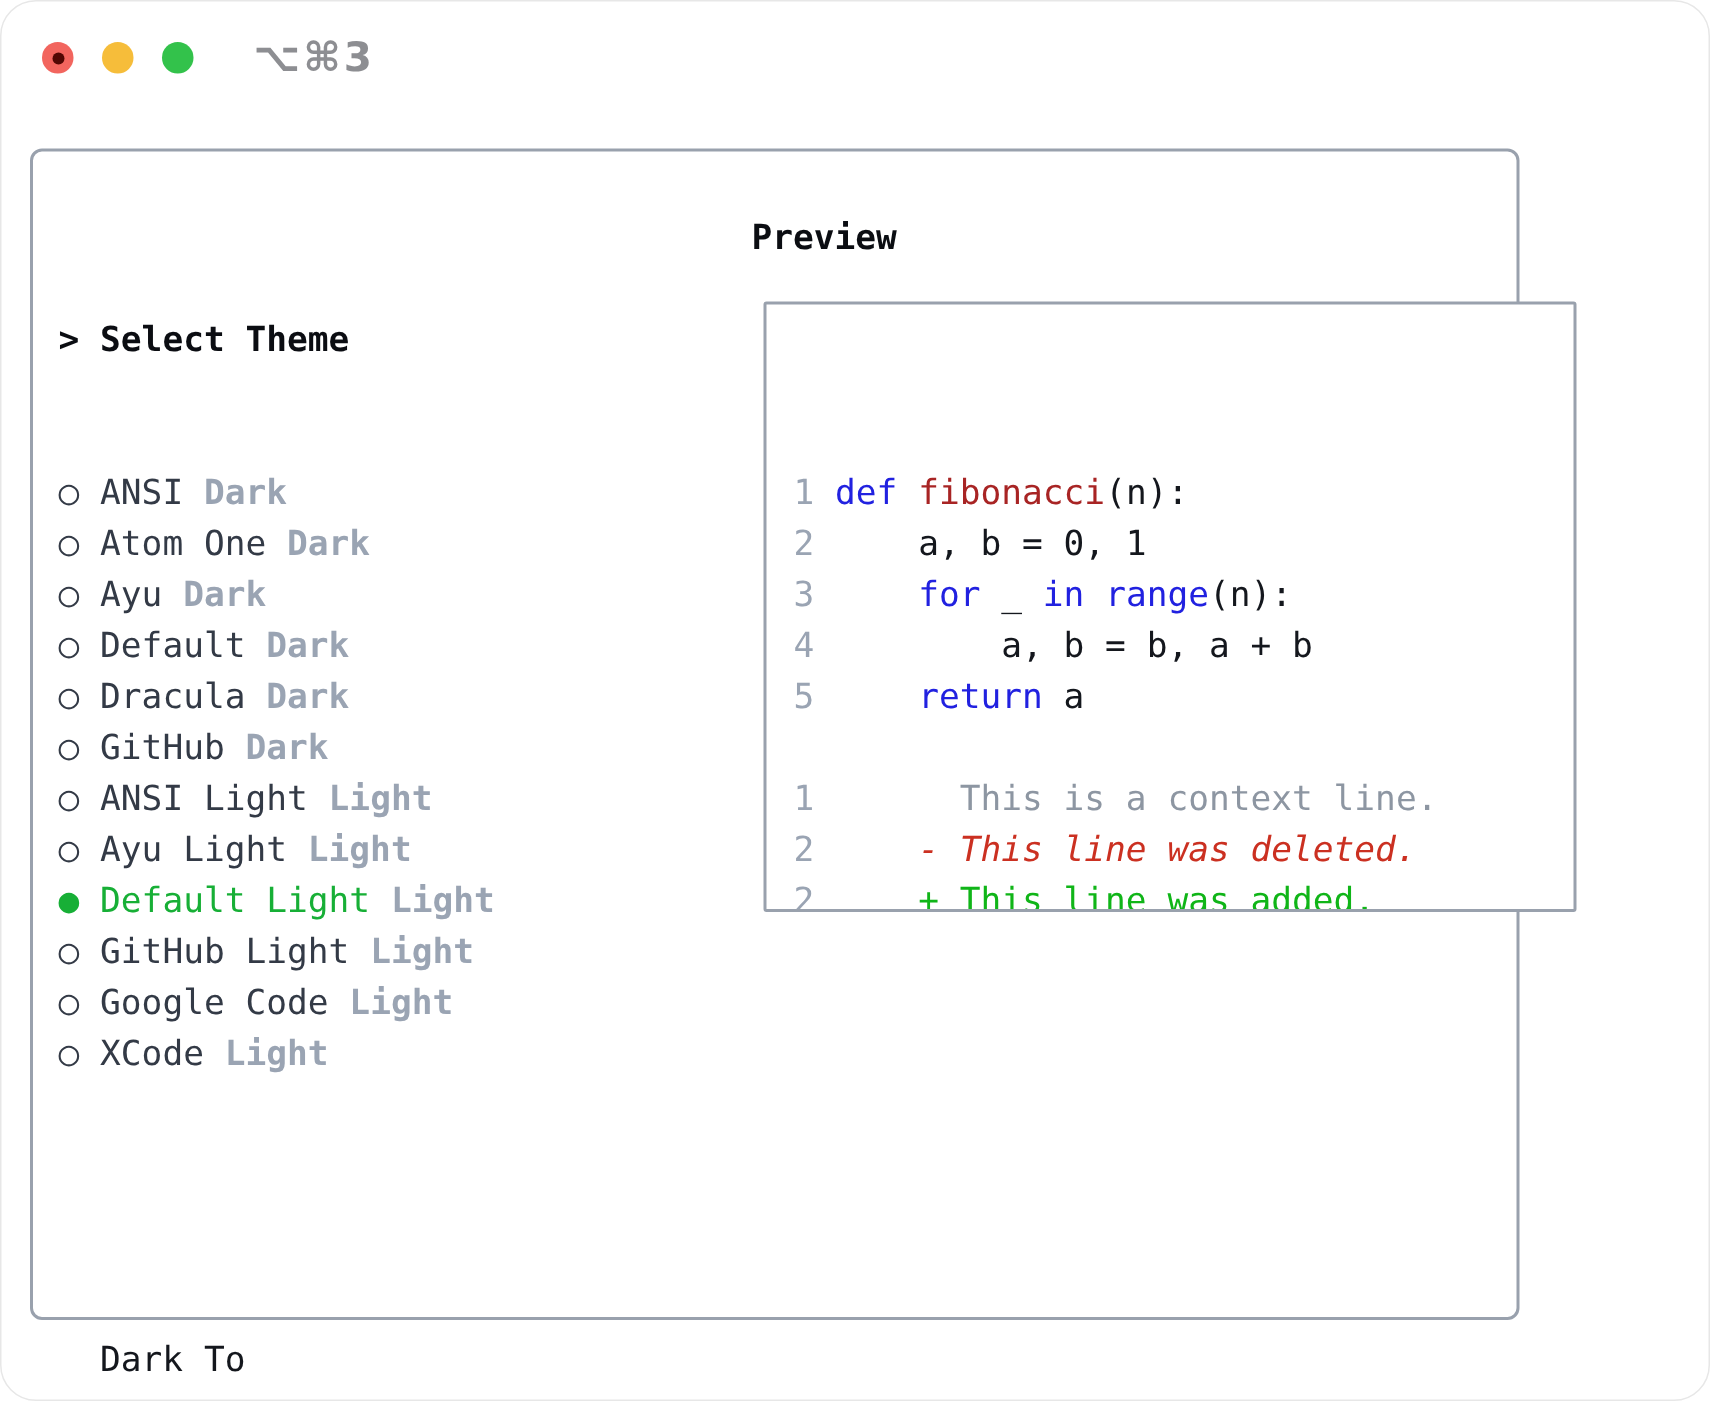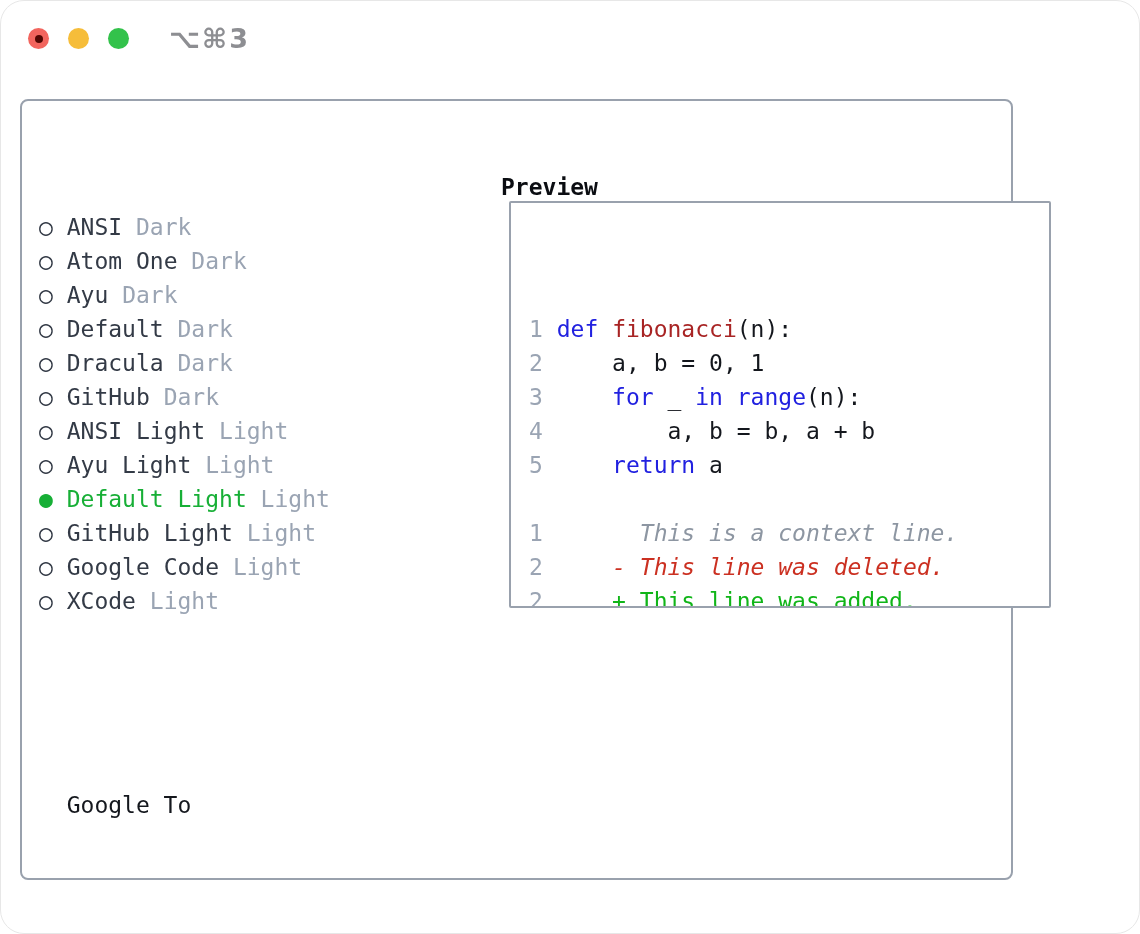--- a/index.html
+++ b/index.html
@@ -27,31 +27,31 @@
   }
   .left-col{
     position:absolute;left:17px;top:41px;
     font-size:23px;line-height:34px;white-space:pre;color:var(--item);
   }
   .row{height:34px;}
   .header-row{font-weight:700;color:var(--header);}
   .apply-title{color:var(--text);padding-left:2ch;}
   .c-sel{color:var(--sel);}
   .c-item{color:var(--item);}
-  .c-muted{color:var(--muted);}
+  .c-muted{color:var(--muted);font-weight:bold;}
   .c-num{color:var(--muted);}
   .c-code{color:var(--text);}
   .c-kw{color:var(--kw);}
   .c-fn{color:var(--fn);}
-  .c-ctx{color:var(--ctx);font-style:italic;}
+  .c-ctx{color:var(--ctx);}
   .c-del{color:var(--del);font-style:italic;}
   .c-add{color:var(--add);text-decoration:underline;}
   .preview-title{
     position:absolute;left:479px;top:41px;
-    font-size:23px;line-height:34px;font-weight:700;color:var(--header);white-space:pre;margin-top:28px;
+    font-size:23px;line-height:34px;font-weight:700;color:var(--header);white-space:pre;
   }
   .preview-box{
     position:absolute;left:487px;top:100px;width:542px;height:407px;box-sizing:border-box;
     border:2px solid var(--border);border-radius:2px;background:#ffffff;
     padding:41px 6px 0 18px;font-size:23px;line-height:34px;white-space:pre;overflow:hidden;
   }
 </style>
 </head>
 <body>
 
@@ -62,23 +62,24 @@
         <span class="dot"></span>
       </span>
     <span class="tl tl-yellow"></span>
     <span class="tl tl-green"></span>
   </div>
   <span class="shortcut">⌥⌘3</span>
 
   <div class="panel">
 
     <div class="left-col">
+      <div class="row header-row"><span>&gt;</span><span> </span><span>Select Theme</span></div>
       <div id="theme-list"><div class="row"><span class="c-item">○</span> <span class="c-item">ANSI</span> <span class="c-muted">Dark</span></div><div class="row"><span class="c-item">○</span> <span class="c-item">Atom One</span> <span class="c-muted">Dark</span></div><div class="row"><span class="c-item">○</span> <span class="c-item">Ayu</span> <span class="c-muted">Dark</span></div><div class="row"><span class="c-item">○</span> <span class="c-item">Default</span> <span class="c-muted">Dark</span></div><div class="row"><span class="c-item">○</span> <span class="c-item">Dracula</span> <span class="c-muted">Dark</span></div><div class="row"><span class="c-item">○</span> <span class="c-item">GitHub</span> <span class="c-muted">Dark</span></div><div class="row"><span class="c-item">○</span> <span class="c-item">ANSI Light</span> <span class="c-muted">Light</span></div><div class="row"><span class="c-item">○</span> <span class="c-item">Ayu Light</span> <span class="c-muted">Light</span></div><div class="row"><span class="c-sel">●</span> <span class="c-sel">Default Light</span> <span class="c-muted">Light</span></div><div class="row"><span class="c-item">○</span> <span class="c-item">GitHub Light</span> <span class="c-muted">Light</span></div><div class="row"><span class="c-item">○</span> <span class="c-item">Google Code</span> <span class="c-muted">Light</span></div><div class="row"><span class="c-item">○</span> <span class="c-item">XCode</span> <span class="c-muted">Light</span></div></div>
       <div class="row"></div>
-      <div class="row apply-title">Google To</div>
+      <div class="row apply-title">Dark To</div>
       
       
       
     </div>
 
     <div class="preview-title">Preview</div>
     <div class="preview-box">
       <div id="preview-lines"><div class="row"><span class="c-num">1</span> <span class="c-kw">def</span><span class="c-code"> </span><span class="c-fn">fibonacci</span><span class="c-code">(n):</span></div><div class="row"><span class="c-num">2</span> <span class="c-code">    a, b = 0, 1</span></div><div class="row"><span class="c-num">3</span> <span class="c-code">    </span><span class="c-kw">for</span><span class="c-code"> _ </span><span class="c-kw">in</span><span class="c-code"> </span><span class="c-kw">range</span><span class="c-code">(n):</span></div><div class="row"><span class="c-num">4</span> <span class="c-code">        a, b = b, a + b</span></div><div class="row"><span class="c-num">5</span> <span class="c-code">    </span><span class="c-kw">return</span><span class="c-code"> a</span></div><div class="row"><span class="c-num"></span> </div><div class="row"><span class="c-num">1</span> <span class="c-ctx">      This is a context line.</span></div><div class="row"><span class="c-num">2</span> <span class="c-code">    </span><span class="c-del">- This line was deleted.</span></div><div class="row"><span class="c-num">2</span> <span class="c-code">    </span><span class="c-add">+ This line was added.</span></div></div>
     </div>
 

